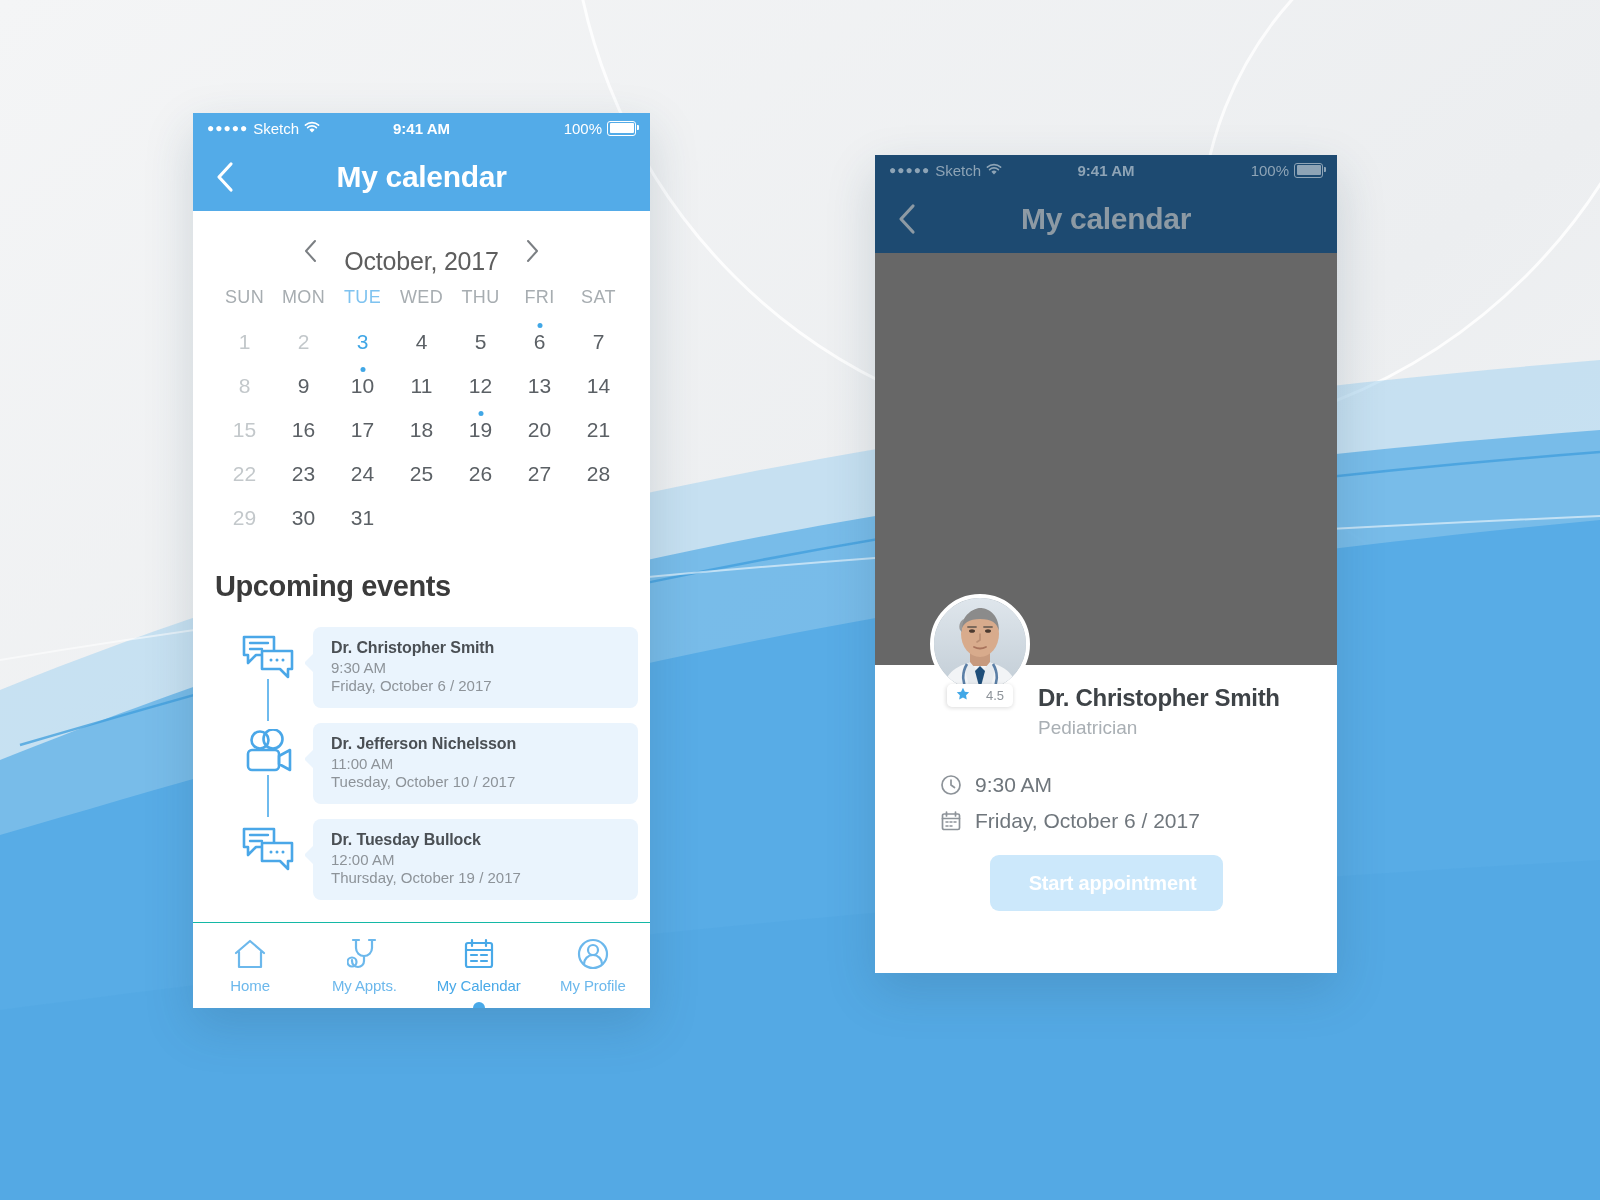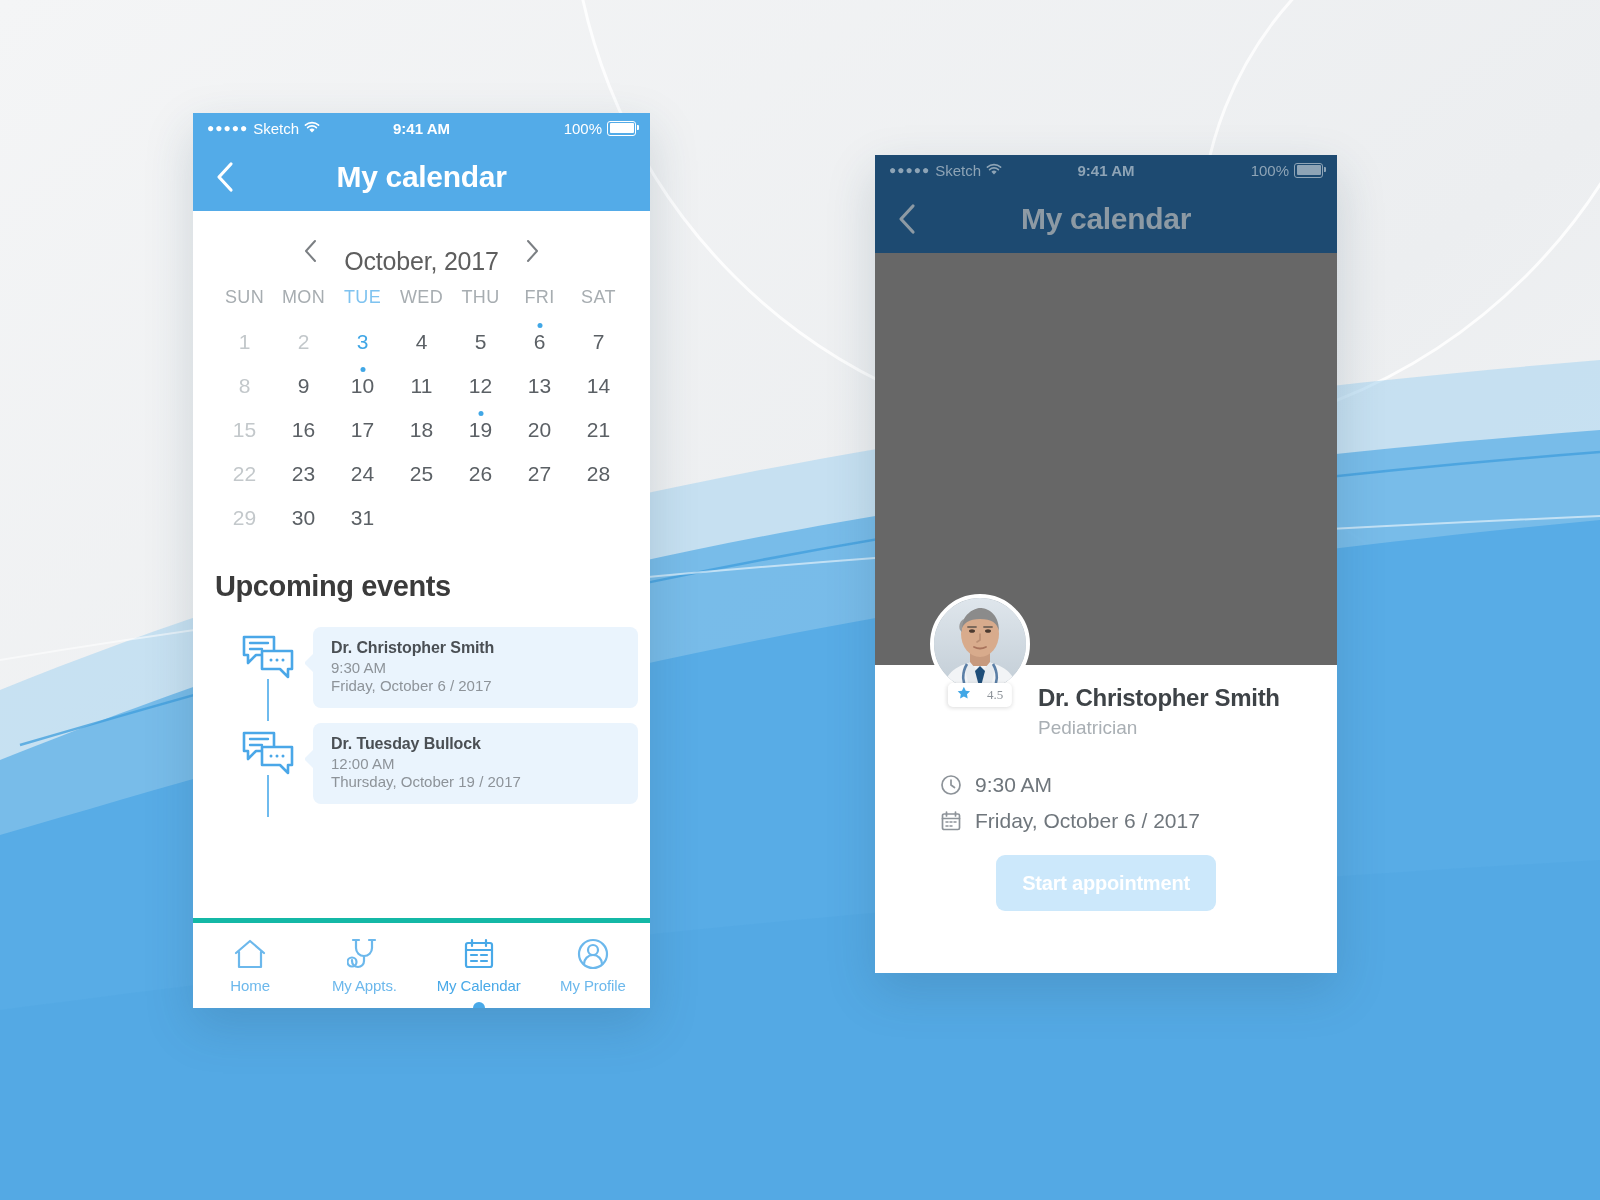--- a/index.html
+++ b/index.html
@@ -62,45 +62,45 @@
   .ev-line{position:absolute;left:74px;width:2px;background:#6fbbee;z-index:1;}
   .bubble{position:relative;background:#eaf4fd;border-radius:8px;padding:12px 16px 14px 18px;flex:1;margin-left:8px;margin-top:2px;}
   .bubble::before{content:"";position:absolute;left:-9px;top:26px;
      width:0;height:0;border:10px solid transparent;border-right-color:#eaf4fd;border-left:0;}
   .ev-name{font-size:16px;font-weight:bold;color:#4a4f54;letter-spacing:-.1px;}
   .ev-time{font-size:15px;color:#8d9399;margin-top:2px;}
   .ev-date{font-size:15px;color:#8d9399;margin-top:1px;}
 
   
   .tabbar{position:absolute;left:0;right:0;bottom:0;height:85px;background:#fff;
-    border-top:5px solid #14b8a6;display:flex;}
+    border-top:1px solid #14b8a6;display:flex;}
   .tab{flex:1;display:flex;flex-direction:column;align-items:center;justify-content:center;
     gap:6px;cursor:pointer;position:relative;color:#6cb8ec;}
   .tab span{font-size:15px;letter-spacing:-.1px;}
   .tab.active{color:#49a9e8;}
   .tab-indicator{position:absolute;bottom:-6px;left:50%;transform:translateX(-50%);
     width:12px;height:12px;border-radius:50%;background:#49a9e8;}
 
   
   .scrim{position:absolute;left:0;right:0;top:0;height:510px;background:#676767;z-index:5;pointer-events:none;}
   .detail-card{position:absolute;left:0;right:0;top:510px;bottom:0;background:#fff;z-index:7;}
   .avatar-wrap{position:absolute;left:55px;top:-71px;width:100px;height:100px;z-index:9;}
   .avatar{width:100px;height:100px;border-radius:50%;overflow:hidden;border:4px solid #fff;box-sizing:border-box;background:#b9c3cb;position:relative;}
   .avatar svg{display:block;}
   .rating{position:absolute;left:50%;transform:translateX(-50%);bottom:-13px;
     background:#fff;border-radius:5px;box-shadow:0 1px 4px rgba(0,0,0,.14);
-    padding:3px 9px;display:flex;align-items:center;gap:16px;font-size:13px;color:#8d9399;font-family:Liberation Serif, serif;}
+    padding:3px 9px;display:flex;align-items:center;gap:16px;font-size:13px;color:#8d9399;}
   .doc-name{position:absolute;left:163px;top:19px;font-size:24px;font-weight:bold;color:#3e4347;letter-spacing:-.3px;}
   .doc-spec{position:absolute;left:163px;top:52px;font-size:19px;color:#a9afb4;}
   .meta{margin:108px 0 0 65px;}
   .meta-row{display:flex;align-items:center;gap:13px;margin-bottom:12px;color:#6f767c;font-size:21px;}
   .meta-row .mi{width:22px;height:22px;flex:none;display:flex;align-items:center;justify-content:center;color:#8d9399;}
   .cta{margin:22px auto 0 auto;width:220px;height:56px;background:#cce8fb;border-radius:9px;
     display:flex;align-items:center;justify-content:center;color:#ffffff;font-size:20px;font-weight:bold;
-    letter-spacing:-.2px;cursor:pointer;}
+    letter-spacing:-.2px;cursor:pointer;padding-left:13px;}
   .cta-note{text-align:center;font-size:14px;color:#b3b9be;line-height:1.35;margin-top:12px;}
 </style>
 </head>
 <body>
 
 <div id="bg">
   <svg width="1600" height="1200" viewBox="0 0 1600 1200">
     <defs>
       <linearGradient id="gtop" x1="0" y1="0" x2="1" y2="1">
         <stop offset="0%" stop-color="#f4f5f6"></stop>
@@ -298,20 +298,35 @@
             <circle cx="42" cy="27" r="1.5" fill="#4aa7e8"></circle>
           </svg>
         </div>
         <div class="bubble">
           <div class="ev-name">Dr. Christopher Smith</div>
           <div class="ev-time">9:30 AM</div>
           <div class="ev-date">Friday, October 6 / 2017</div>
         </div>
       </div>
       <div class="ev-line" style="top: 52px; height: 44px;"></div>
+      <div class="ev">
+        <div class="ev-icon">
+          <svg width="52" height="46" viewBox="0 0 52 46">
+            <circle cx="18" cy="11" r="8.5" fill="none" stroke="#4aa7e8" stroke-width="2.6"></circle>
+            <circle cx="31" cy="10" r="9.5" fill="none" stroke="#4aa7e8" stroke-width="2.6"></circle>
+            <rect x="6" y="21" width="31" height="20" rx="4" fill="none" stroke="#4aa7e8" stroke-width="2.6"></rect>
+            <path d="M37 27 l11 -6 v20 l-11 -6 Z" fill="none" stroke="#4aa7e8" stroke-width="2.6" stroke-linejoin="round"></path>
+          </svg>
+        </div>
+        <div class="bubble">
+          <div class="ev-name">Dr. Jefferson Nichelsson</div>
+          <div class="ev-time">11:00 AM</div>
+          <div class="ev-date">Tuesday, October 10 / 2017</div>
+        </div>
+      </div>
       <div class="ev-line" style="top: 148px; height: 44px;"></div>
       <div class="ev">
         <div class="ev-icon">
           <svg width="54" height="46" viewBox="0 0 54 46">
             <path d="M3 4 h30 v18 h-18 l-8 8 v-8 h-4 Z" fill="none" stroke="#4aa7e8" stroke-width="2.6" stroke-linejoin="round"></path>
             <path d="M9 10 h18 M9 16 h12" stroke="#4aa7e8" stroke-width="2.4" stroke-linecap="round"></path>
             <path d="M21 18 h30 v18 h-4 v8 l-8 -8 h-18 Z" fill="#fff" stroke="#4aa7e8" stroke-width="2.6" stroke-linejoin="round"></path>
             <circle cx="30" cy="27" r="1.5" fill="#4aa7e8"></circle>
             <circle cx="36" cy="27" r="1.5" fill="#4aa7e8"></circle>
             <circle cx="42" cy="27" r="1.5" fill="#4aa7e8"></circle>

